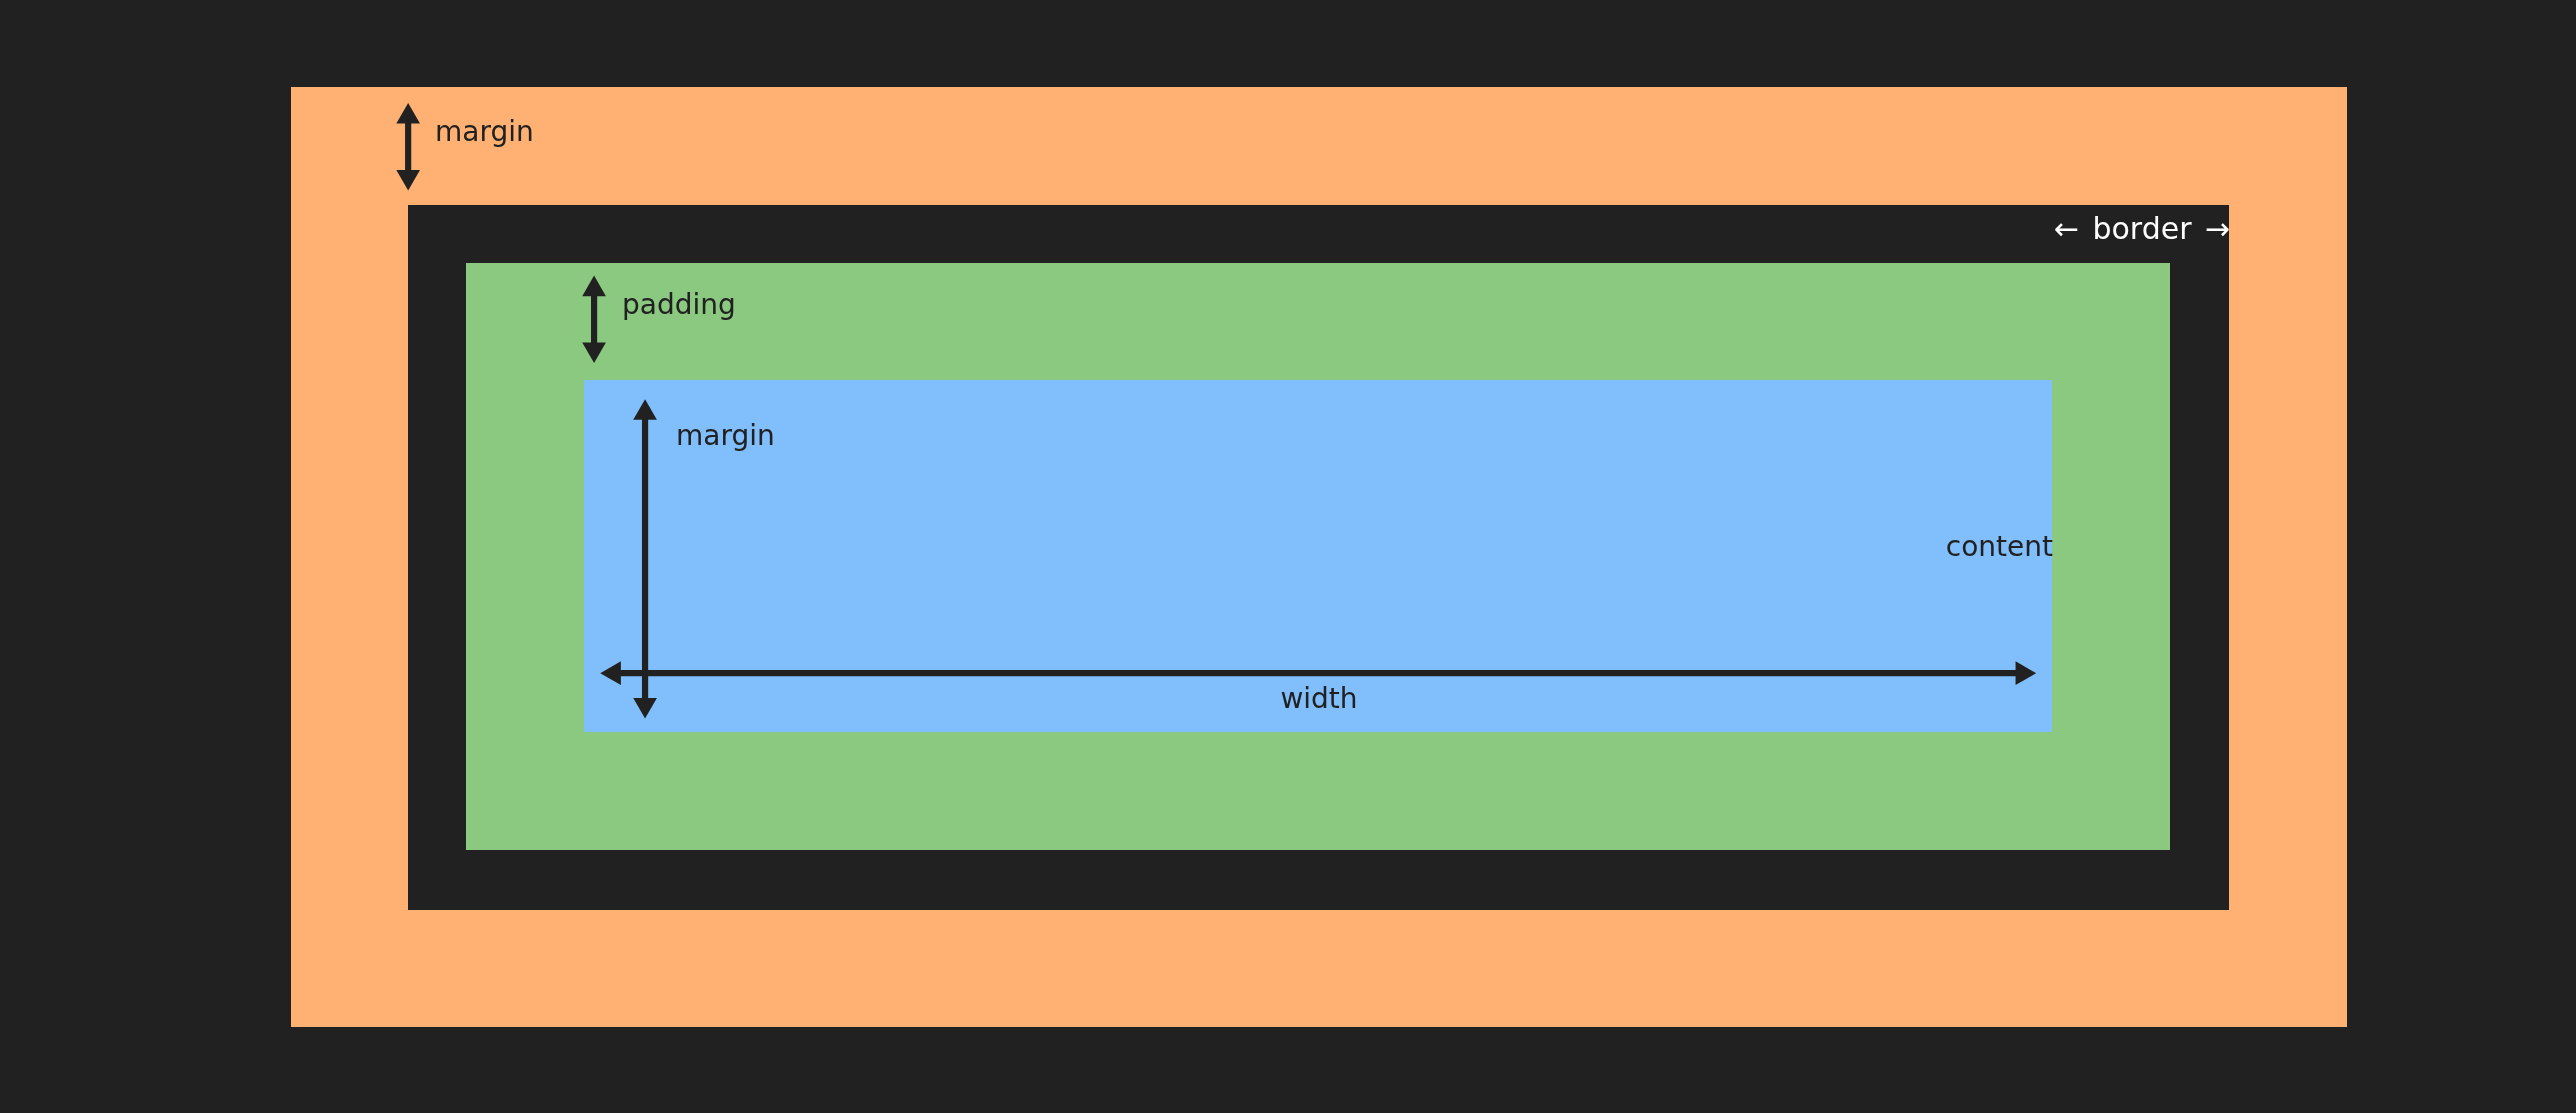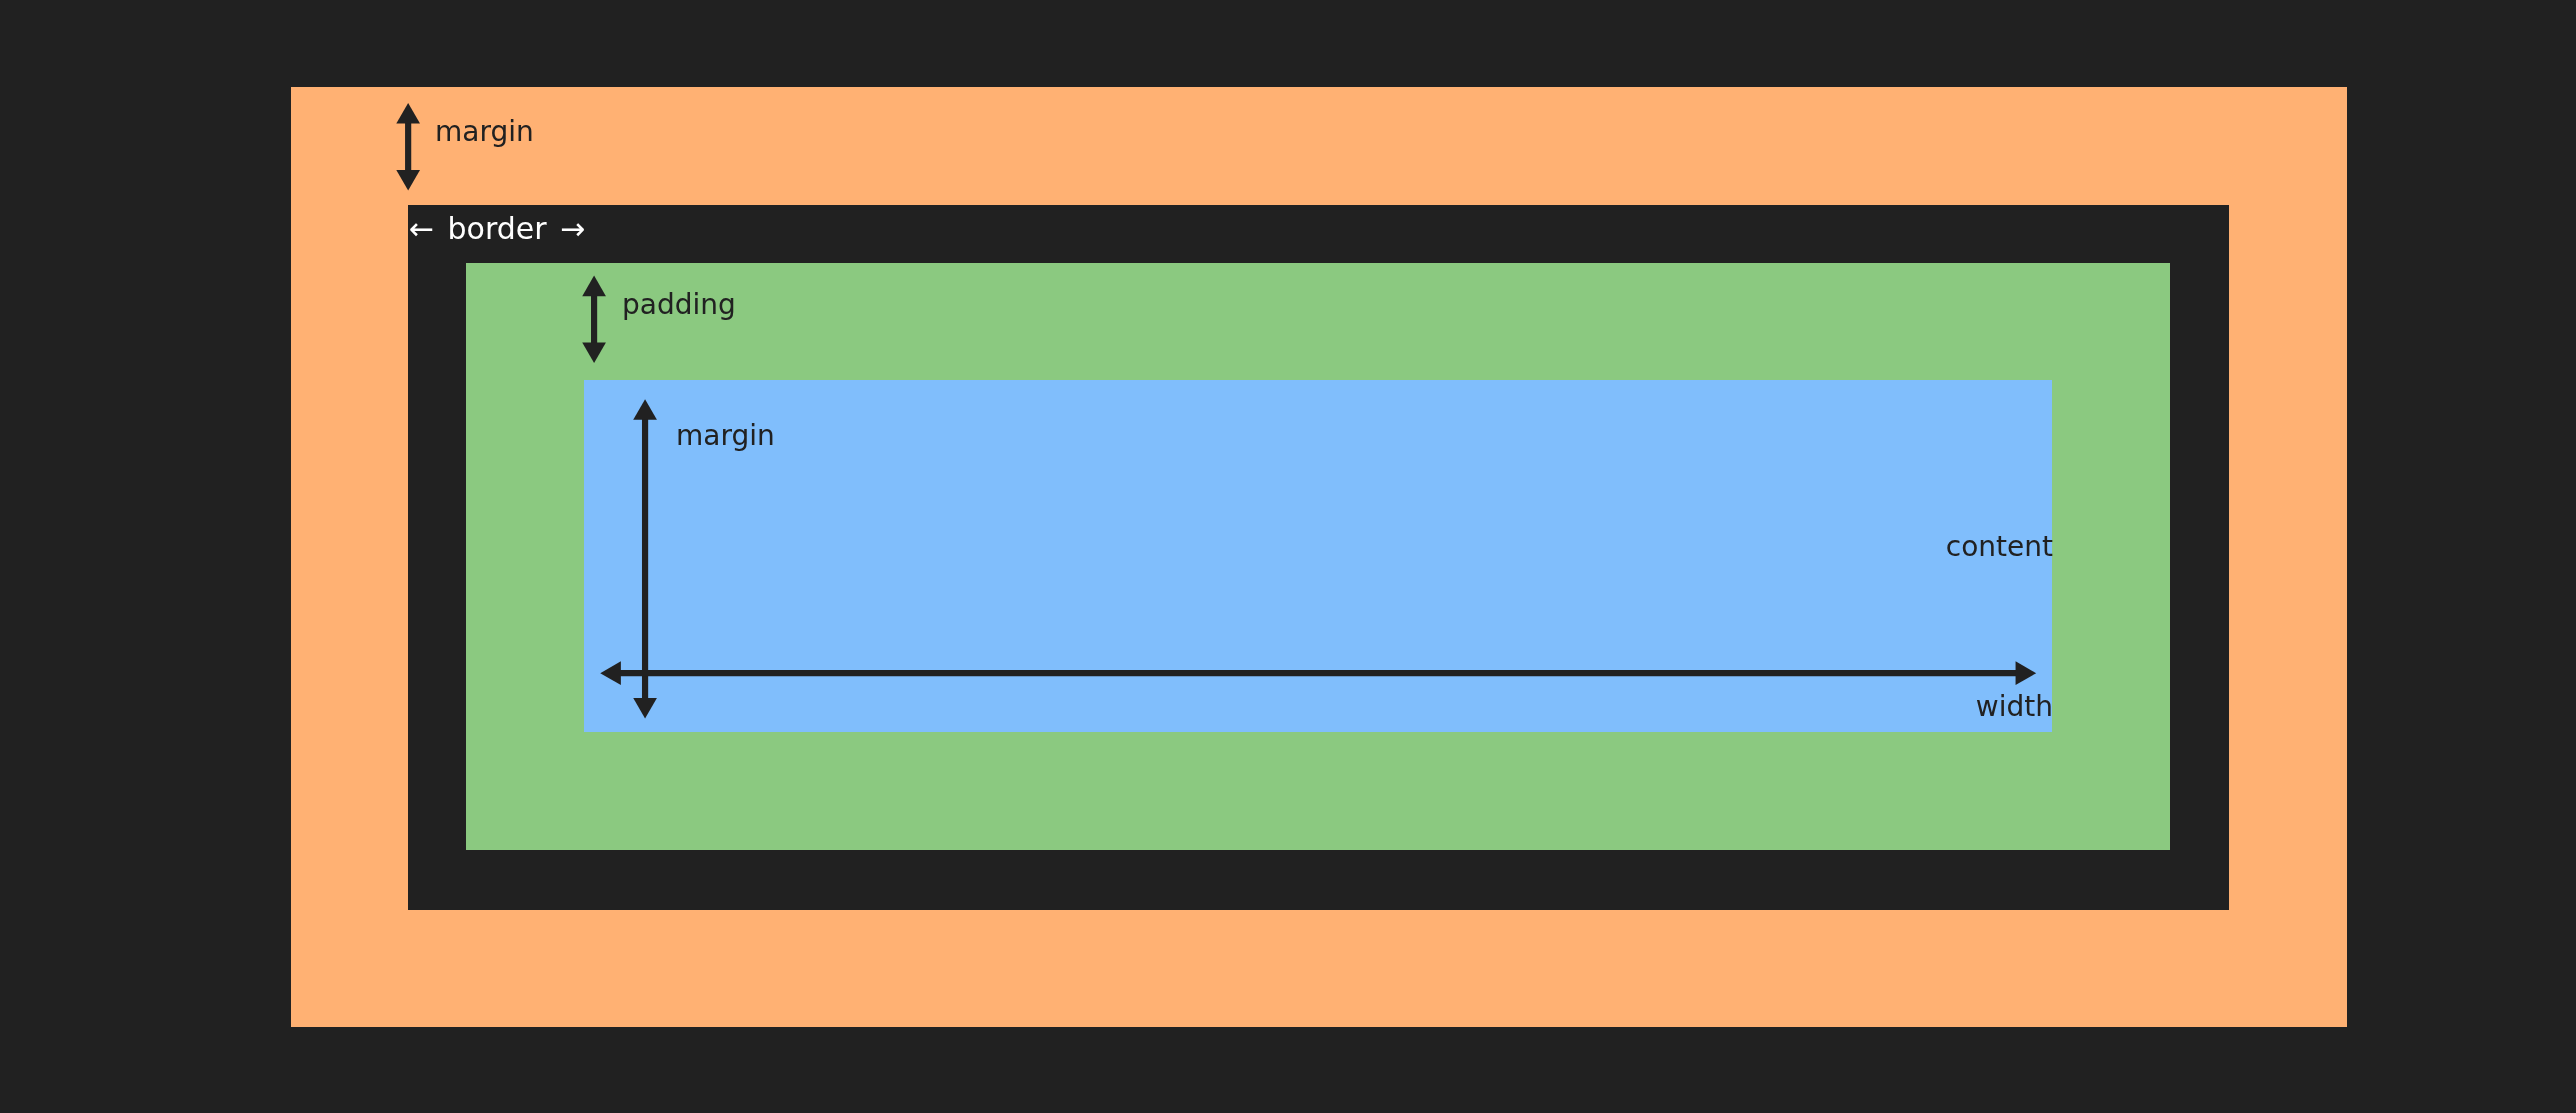--- a/index.html
+++ b/index.html
@@ -62,29 +62,28 @@
   #height-label   { left: 676px; top: 422px; }
 
   #content-label {
     left: 585px; top: 533px;
     width: 1468px;
     text-align: right;
   }
   #width-label {
     left: 585px; top: 685px;
     width: 1468px;
-    text-align: right;
-    margin-top: 8px;
+    text-align: center;
   }
 
   #border-label {
     position: absolute;
     left: 409px; top: 214px;
     width: 1821px;
-    text-align: left;
+    text-align: right;
     color: #ffffff;
     font-size: 30px;
     line-height: 1;
     white-space: nowrap;
   }
   #border-label .arrow-glyph { letter-spacing: 0; }
   #border-label .border-word { margin: 0 13.4px; }
 
   
   #arrow-overlay {

